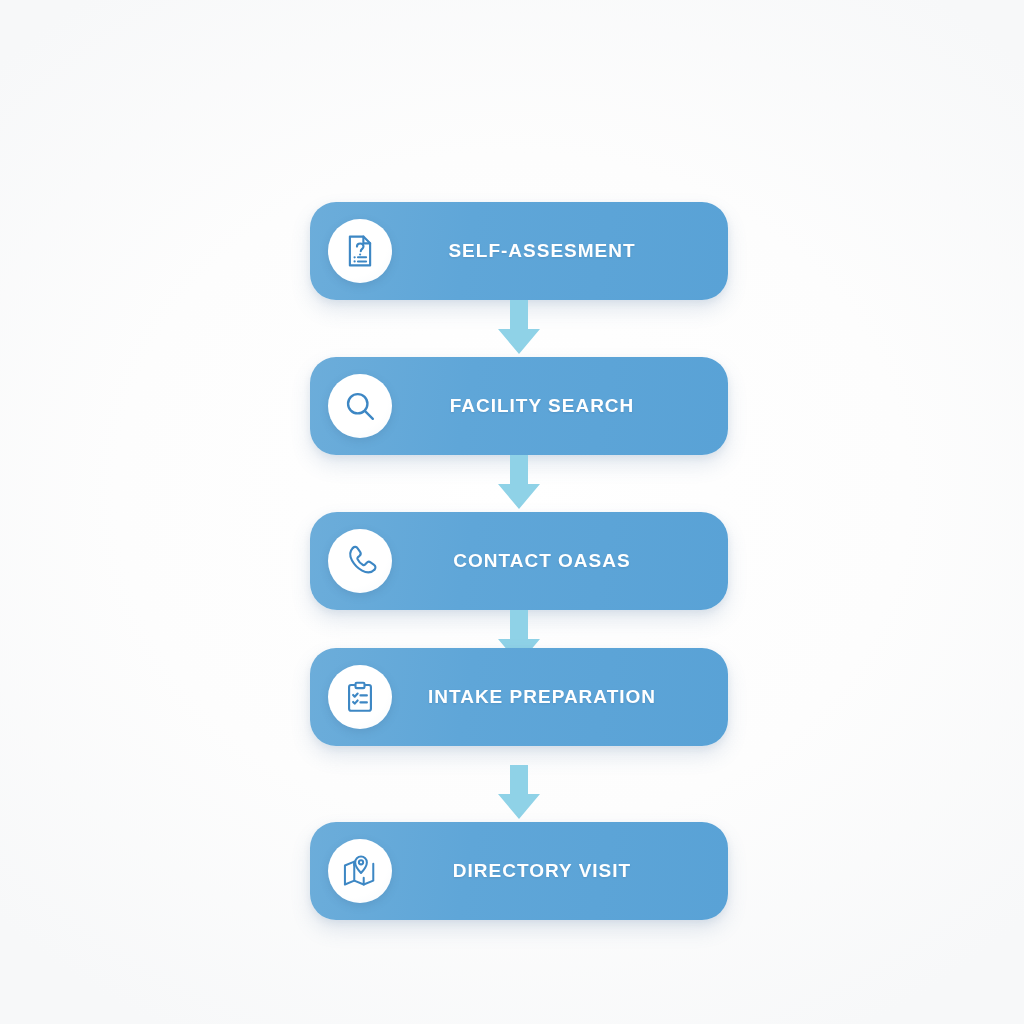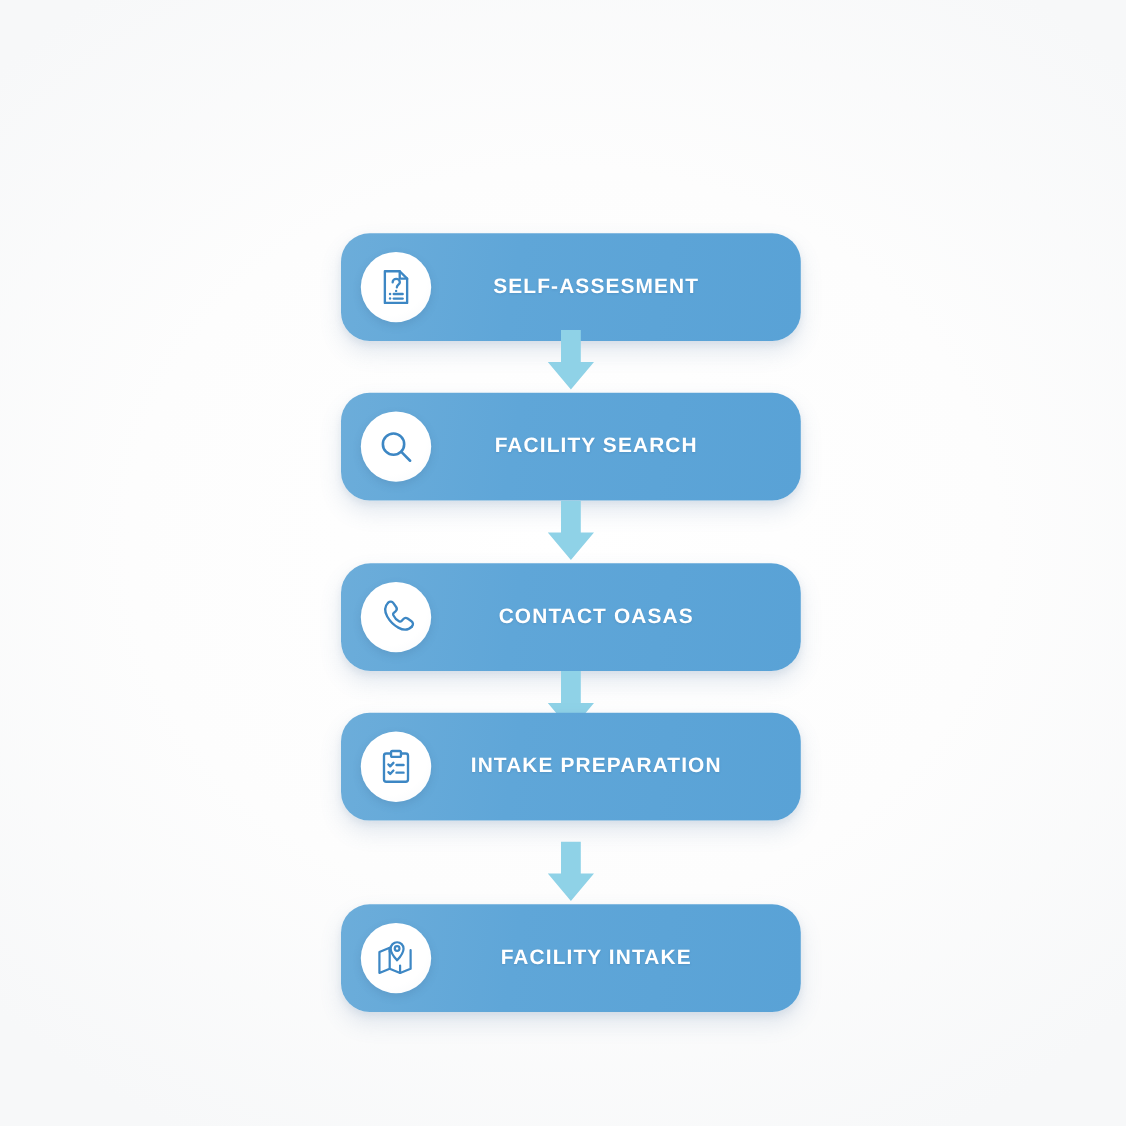--- a/index.html
+++ b/index.html
@@ -88,21 +88,21 @@
   }
   .arrow svg { display: block; width: 44px; height: 56px; }
 </style>
 </head>
 <body>
 
 <div class="page-bg"></div>
 
 <div class="flow">
 
-  <div class="step" style="top:212px;">
+  <div class="step" style="top:202px;">
     <div class="step-icon-wrap">
       <svg viewBox="0 0 32 32" fill="none" stroke="#3d87c4" stroke-width="1.9" stroke-linecap="round" stroke-linejoin="round">
         <path d="M7 3.2h12l6 6v19.6H7z"></path>
         <path d="M19 3.2v6h6"></path>
         <path d="M13.3 12.1c0-1.6 1.3-2.8 2.9-2.8s2.9 1.2 2.9 2.8c0 1.9-2.4 2.1-2.4 4.1"></path>
         <circle cx="16.1" cy="19.1" r="0.95" fill="#3d87c4" stroke="none"></circle>
         <circle cx="11.2" cy="21.6" r="1.0" fill="#3d87c4" stroke="none"></circle>
         <path d="M14.2 21.6h7.2"></path>
         <circle cx="11.2" cy="25.3" r="1.0" fill="#3d87c4" stroke="none"></circle>
         <path d="M14.2 25.3h7.2"></path>
@@ -173,16 +173,16 @@
     <div class="step-icon-wrap">
       <svg viewBox="0 0 32 32" fill="none" stroke="#3d87c4" stroke-width="1.8" stroke-linecap="round" stroke-linejoin="round">
         <path d="M2.6 11.1l8.3-3.4v16.9l-8.3 3.4z"></path>
         <path d="M10.9 24.6l8.4 3.4V22"></path>
         <path d="M19.3 28l8.5-3.4V9.6"></path>
         <path d="M10.9 7.7v3.1"></path>
         <path d="M16.9 3.2c2.9 0 5.2 2.3 5.2 5.2 0 3.7-5.2 9.4-5.2 9.4s-5.2-5.7-5.2-9.4c0-2.9 2.3-5.2 5.2-5.2z"></path>
         <circle cx="16.9" cy="8.3" r="1.9"></circle>
       </svg>
     </div>
-    <div class="step-label">FACILITY INTAKE</div>
+    <div class="step-label">DIRECTORY VISIT</div>
   </div>
 
 </div>
 
 </body></html>

